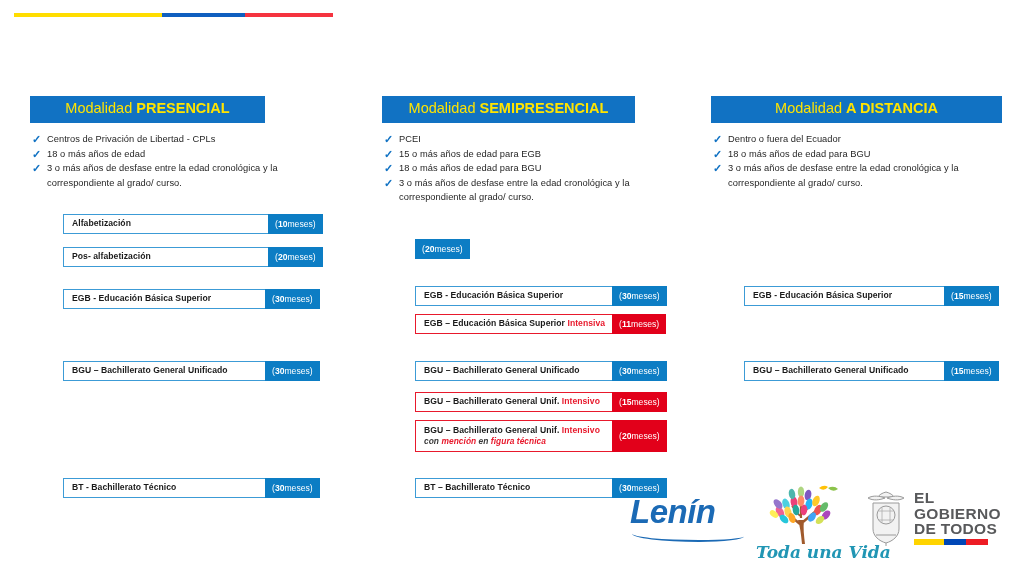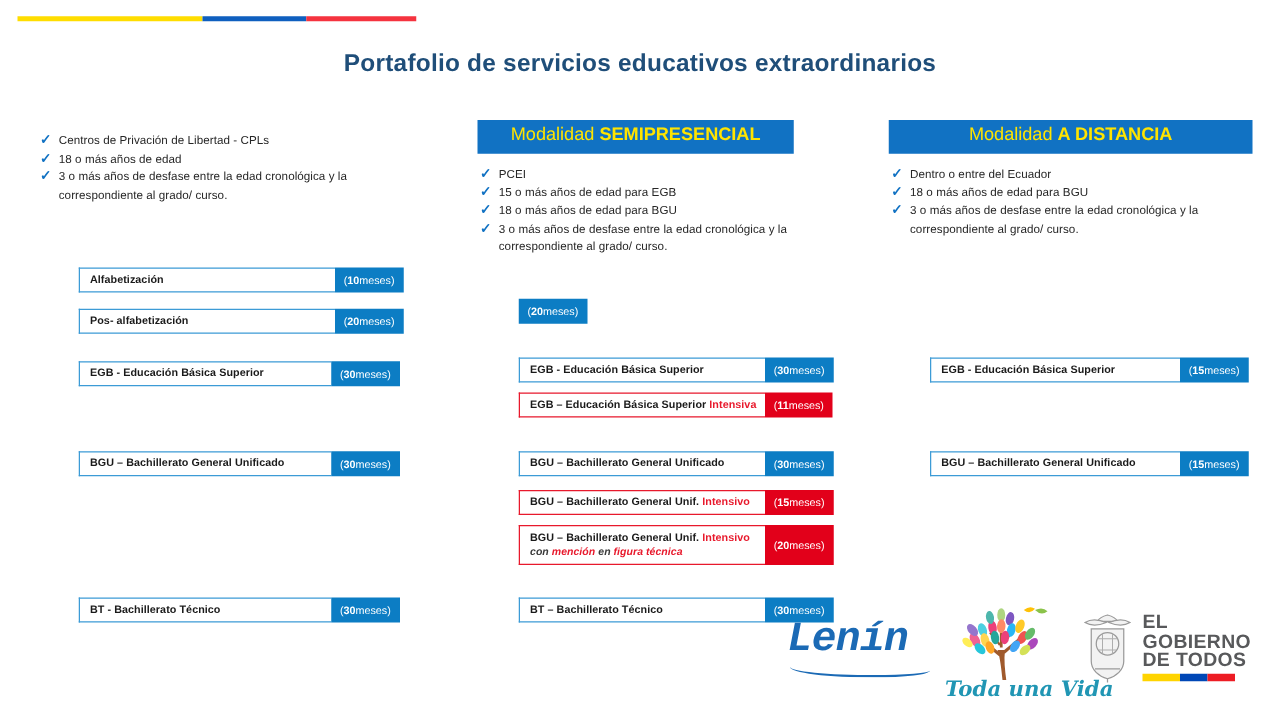--- a/index.html
+++ b/index.html
@@ -109,21 +109,21 @@
   .line2 { font-style: italic; font-weight: bold; font-size: 8.4px; color: #3a3a3a; }
   .line2 .ired { font-weight: bold; }
 
   
   .logos { position: absolute; left: 0; top: 482px; width: 1024px; height: 90px; }
 
   .lenin {
     position: absolute; left: 630px; top: 12px; width: 118px; height: 52px;
   }
   .lenin-txt {
-    font-family: Liberation Mono, monospace;
+    font-family: Liberation Sans, sans-serif;
     font-style: italic;
     font-weight: bold;
     font-size: 33px;
     color: #1B6AB5;
     letter-spacing: -.5px;
     line-height: 36px;
   }
   .lenin-swoosh {
     position: absolute; left: 2px; top: 34px; width: 112px; height: 14px;
     border-bottom: 2.4px solid #1B6AB5;
@@ -156,23 +156,23 @@
 <body>
 
 <div id="slide">
 
   <div class="flagbar">
     <i class="fb-yellow"></i>
     <i class="fb-blue"></i>
     <i class="fb-red"></i>
   </div>
 
-  <div class="title">Portafolio de servicios educativos extraordinarios</div>
 
   <div class="col" id="col1">
+      <div class="modal-header"><span class="m-pre">Modalidad </span><span class="m-strong">PRESENCIAL</span></div>
       <div class="bullets">
         <div class="bullet">
           <span class="check">✓</span>
           <span class="btxt">Centros de Privación de Libertad - CPLs</span>
         </div>
         <div class="bullet">
           <span class="check">✓</span>
           <span class="btxt">18 o más años de edad</span>
         </div>
         <div class="bullet">
@@ -322,21 +322,21 @@
             <span> meses)</span>
           </div>
         </div>
       </div>
     </div>
   <div class="col" id="col3">
       <div class="modal-header"><span class="m-pre">Modalidad </span><span class="m-strong">A DISTANCIA</span></div>
       <div class="bullets">
         <div class="bullet">
           <span class="check">✓</span>
-          <span class="btxt">Dentro o entre del Ecuador</span>
+          <span class="btxt">Dentro o fuera del Ecuador</span>
         </div>
         <div class="bullet">
           <span class="check">✓</span>
           <span class="btxt">18 o más años de edad para BGU</span>
         </div>
         <div class="bullet">
           <span class="check">✓</span>
           <span class="btxt">3 o más años de desfase entre la edad cronológica y la correspondiente al grado/ curso.</span>
         </div>
       </div>

